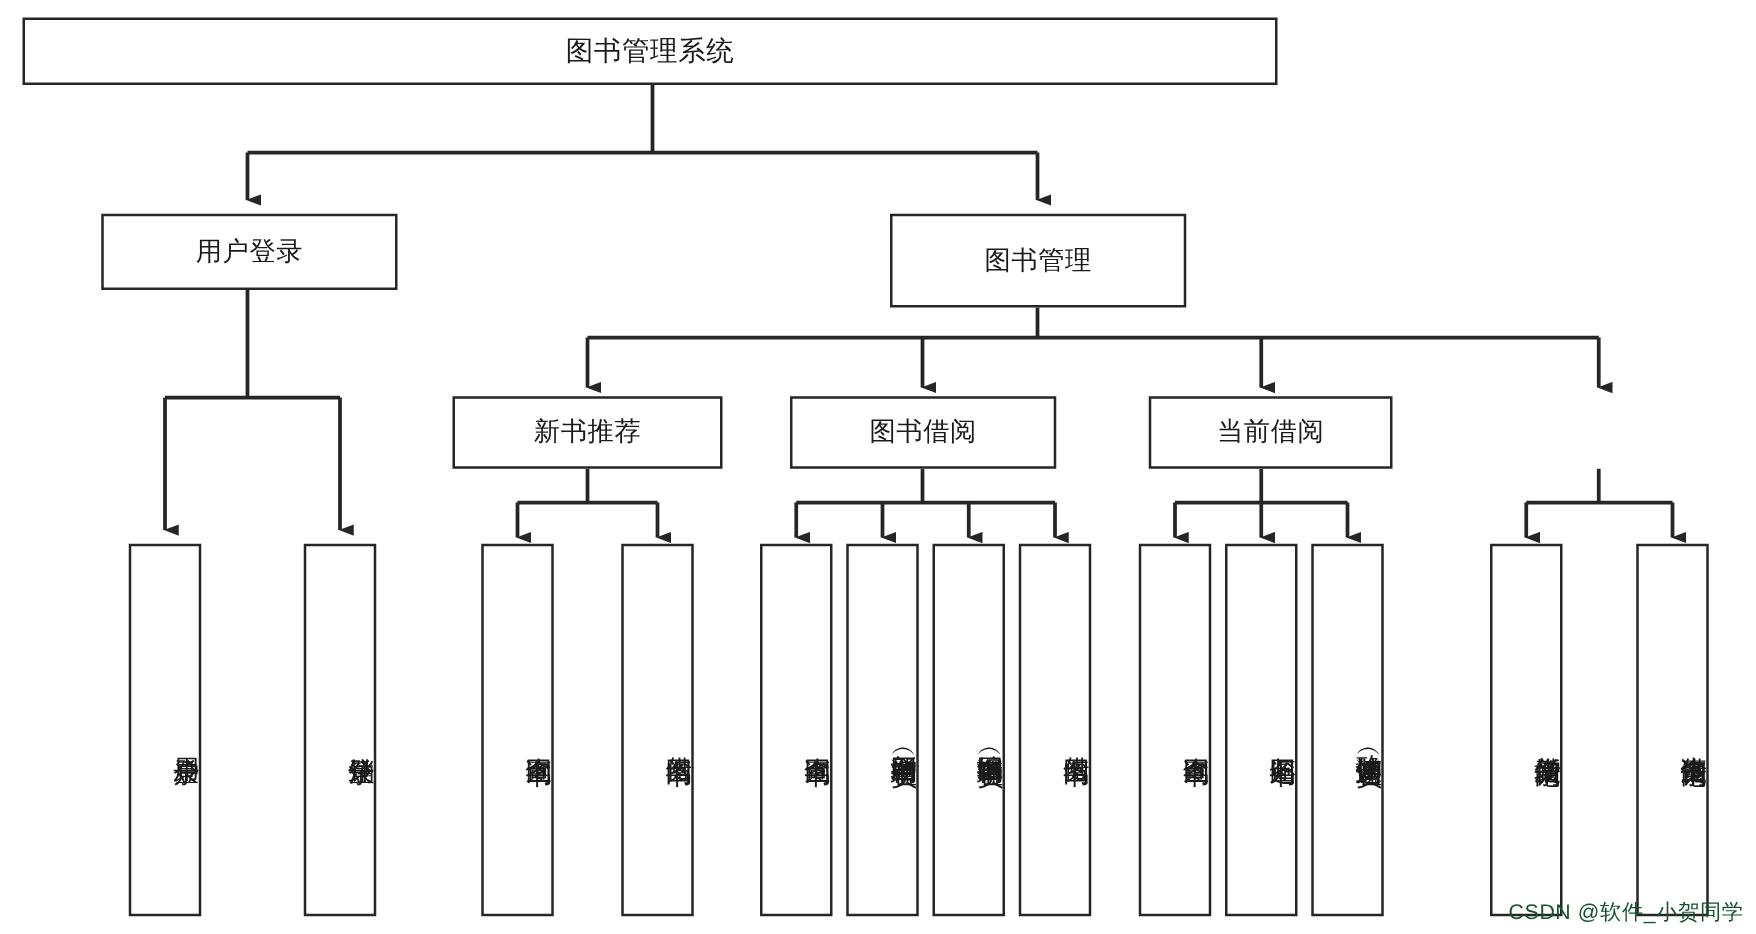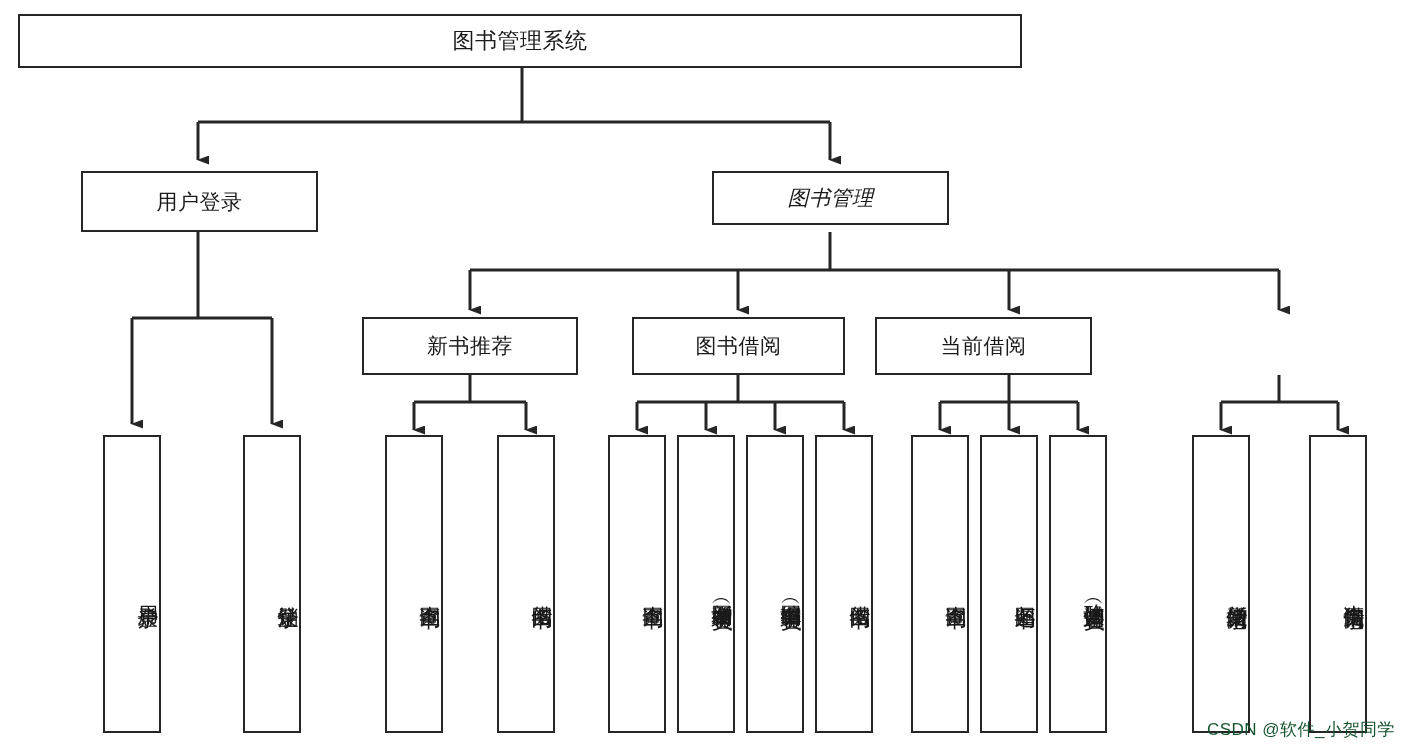--- a/index.html
+++ b/index.html
@@ -122,31 +122,31 @@
     </g>
   </svg>
 
   <div class="node horiz root" style="left:18px; top:14px; width:1004px; height:54px;">
     <span>图书管理系统</span>
   </div>
 
   <div class="node horiz" style="left:81px; top:171px; width:237px; height:61px;">
     <span>用户登录</span>
   </div>
-  <div class="node horiz" style="left:712px; top:171px; width:237px; height:54px;font-style:italic;">
+  <div class="node horiz" style="left:712px; top:171px; width:237px; height:75px;">
     <span>图书管理</span>
   </div>
 
   <div class="node horiz" style="left:632px; top:317px; width:213px; height:58px;">
     <span>图书借阅</span>
   </div>
   <div class="node horiz" style="left:362px; top:317px; width:216px; height:58px;">
     <span>新书推荐</span>
   </div>
-  <div class="node horiz" style="left:875px; top:317px; width:217px; height:58px;">
+  <div class="node horiz" style="left:919px; top:317px; width:195px; height:58px;">
     <span>当前借阅</span>
   </div>
 
   <div class="node vert" style="left:103px; top:435px; width:58px; height:298px;">
     <span>用户登录</span>
   </div>
   <div class="node vert" style="left:243px; top:435px; width:58px; height:298px;">
     <span>注销登录</span>
   </div>
 

